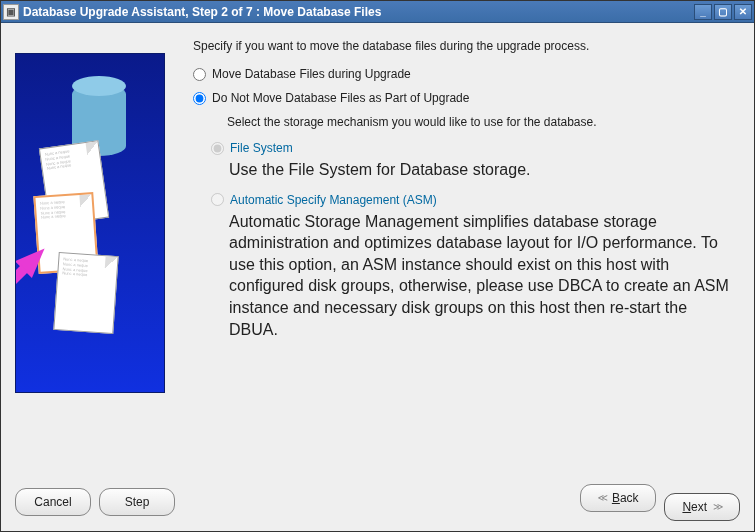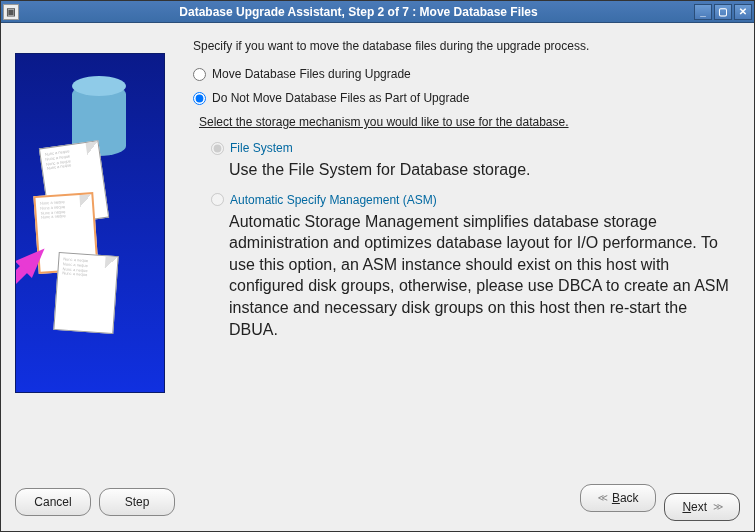--- a/index.html
+++ b/index.html
@@ -34,21 +34,21 @@
     width: 16px; height: 16px;
     background: #eee;
     border: 1px solid #999;
     margin-right: 4px;
     display: flex; align-items:center; justify-content:center;
     font-size: 10px;
     color:#555;
   }
   .titlebar .title {
     flex: 1;
-    text-align: center;
+    text-align: left;
   }
   .titlebar .win-controls {
     display: flex;
     gap: 2px;
   }
   .titlebar .win-btn {
     width: 18px; height: 16px;
     background: linear-gradient(to bottom,#6b9bd4,#4a7ab8);
     border: 1px solid #2a4d78;
     color: #fff;
@@ -138,24 +138,23 @@
   .radio-row {
     display: flex;
     align-items: center;
     margin-bottom: 10px;
     font-size: 12px;
   }
   .radio-row input[type=radio]{
     margin-right: 6px;
   }
   .subtext {
-    margin-left: 6px;
+    margin-left: 34px;
     font-size: 12px;
     margin-bottom: 12px;
-    text-decoration: underline;
   }
   .storage-group {
     margin-left: 18px;
   }
   .storage-group .radio-row { margin-bottom: 4px; }
   .storage-group .desc {
     margin-left: 18px;
     font-size: 16px;
     margin-bottom: 12px;
     line-height: 1.35;

